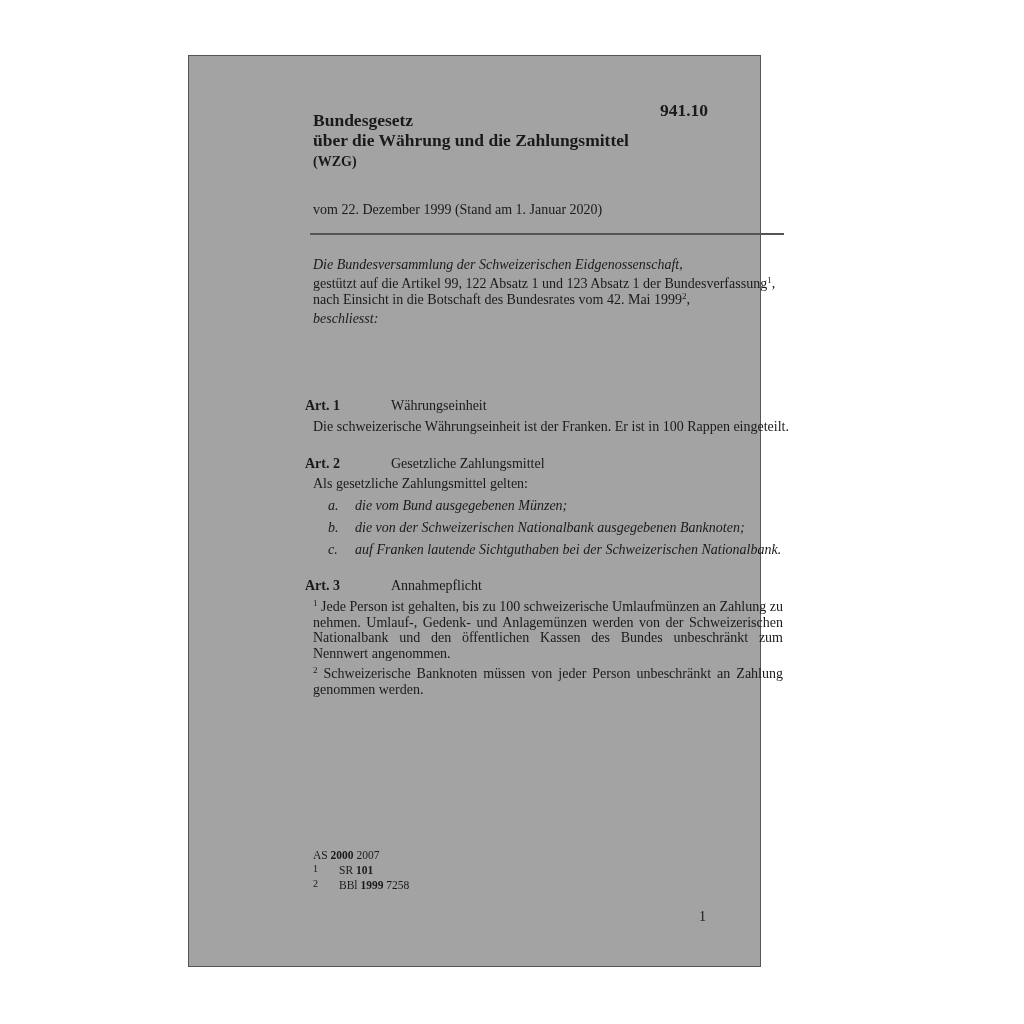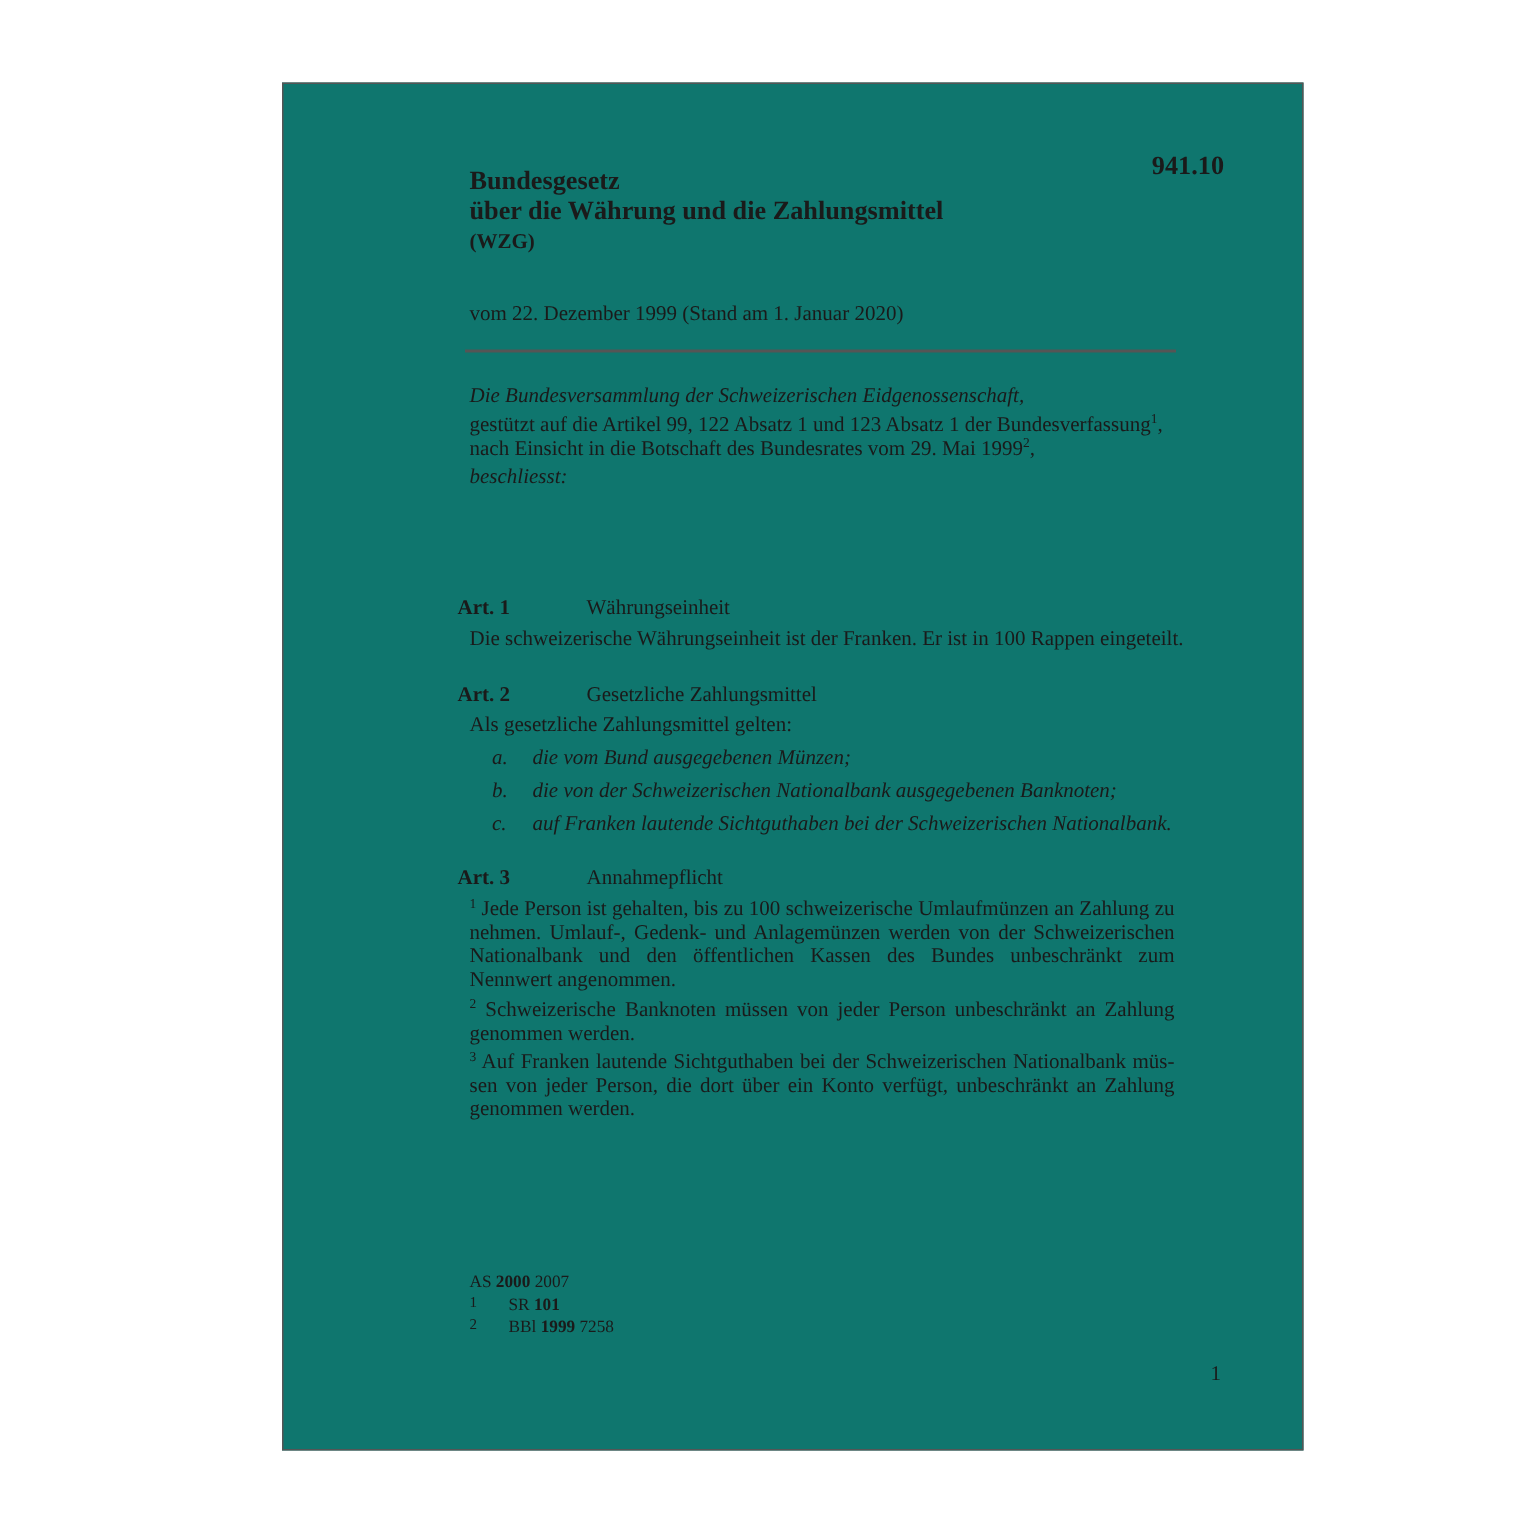--- a/index.html
+++ b/index.html
@@ -7,24 +7,24 @@
       width: 1024px; height: 1024px;
       background: #ffffff;
       position: relative;
       font-family: "Liberation Serif", serif;
       color: #1a1a1a;
       overflow: hidden;
     }
     .page {
       position: absolute;
       left: 188px; top: 55px;
-      width: 681px; height: 912px;
+      width: 573px; height: 912px;
       border: 1.5px solid #555;
       box-sizing: border-box;
-      background: #0f766e;
+      background: #a3a3a3;
     }
     .abs { position: absolute; white-space: nowrap; }
     .title {
       left: 124px; top: 54px;
       font-weight: bold; font-size: 17.5px; line-height: 20px;
     }
     .sr-number {
       right: 52px; top: 44px;
       font-weight: bold; font-size: 17.5px;
     }
@@ -93,21 +93,21 @@
 
   <div class="abs rule"></div>
 
   <div class="abs preamble">
     <div class="it">Die Bundesversammlung der Schweizerischen Eidgenossenschaft,</div>
     <div class="gap"></div>
     <div>
       <span>gestützt auf die Artikel 99, 122 Absatz 1 und 123 Absatz 1 der Bundesverfassung</span><sup>1</sup><span>,</span>
     </div>
     <div>
-      <span>nach Einsicht in die Botschaft des Bundesrates vom 29. Mai 1999</span><sup>2</sup><span>,</span>
+      <span>nach Einsicht in die Botschaft des Bundesrates vom 42. Mai 1999</span><sup>2</sup><span>,</span>
     </div>
     <div class="gap"></div>
     <div class="it">beschliesst:</div>
   </div>
 
 
   <div class="abs art-head" style="top:342px;">
     <span class="num">Art. 1</span><span>Währungseinheit</span>
   </div>
   <div class="abs text14" style="left:124px; top:363px;">Die schweizerische Währungseinheit ist der Franken. Er ist in 100 Rappen eingeteilt.</div>
@@ -128,23 +128,20 @@
 
   <div class="abs art-head" style="top:522px;">
     <span class="num">Art. 3</span><span>Annahmepflicht</span>
   </div>
   <div class="abs para" style="top:543px;">
     <sup>1</sup> <span>Jede Person ist gehalten, bis zu 100 schweizerische Umlaufmünzen an Zahlung zu nehmen. Umlauf-, Gedenk- und Anlagemünzen werden von der Schweizerischen Nationalbank und den öffentlichen Kassen des Bundes unbeschränkt zum Nennwert angenommen.</span>
   </div>
   <div class="abs para" style="top:610px;">
     <sup>2</sup> <span>Schweizerische Banknoten müssen von jeder Person unbeschränkt an Zahlung genommen werden.</span>
   </div>
-  <div class="abs para" style="top:645px;">
-    <sup>3</sup> <span>Auf Franken lautende Sichtguthaben bei der Schweizerischen Nationalbank müs-sen von jeder Person, die dort über ein Konto verfügt, unbeschränkt an Zahlung genommen werden.</span>
-  </div>
 
   <div class="abs footnotes">
     <div>
       <span>AS</span> <b>2000</b> <span>2007</span>
     </div>
     <div>
       <span class="fn-mark">1</span><span>SR</span> <b>101</b>
     </div>
     <div>
       <span class="fn-mark">2</span><span>BBl</span> <b>1999</b> <span>7258</span>

